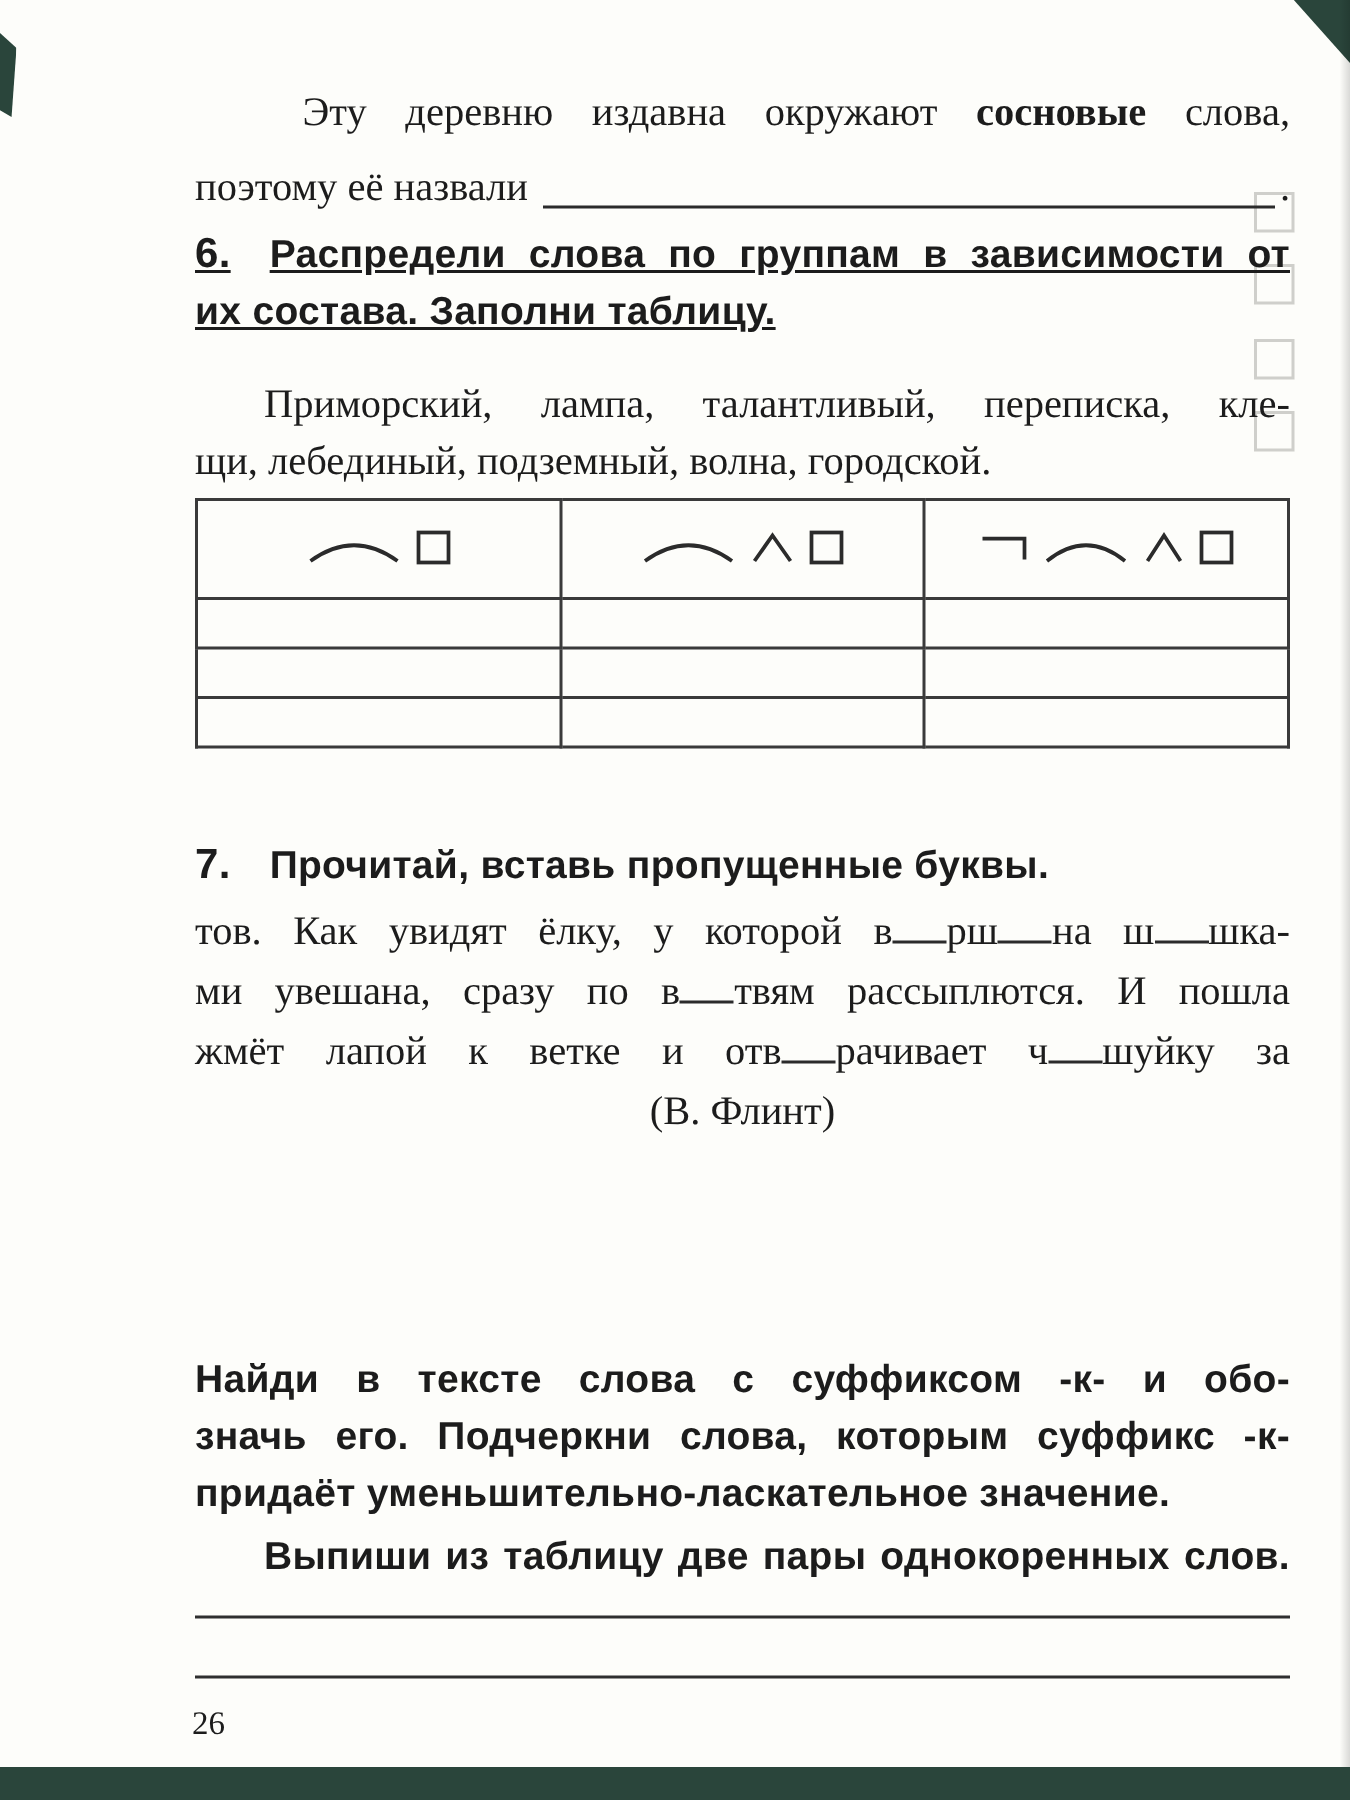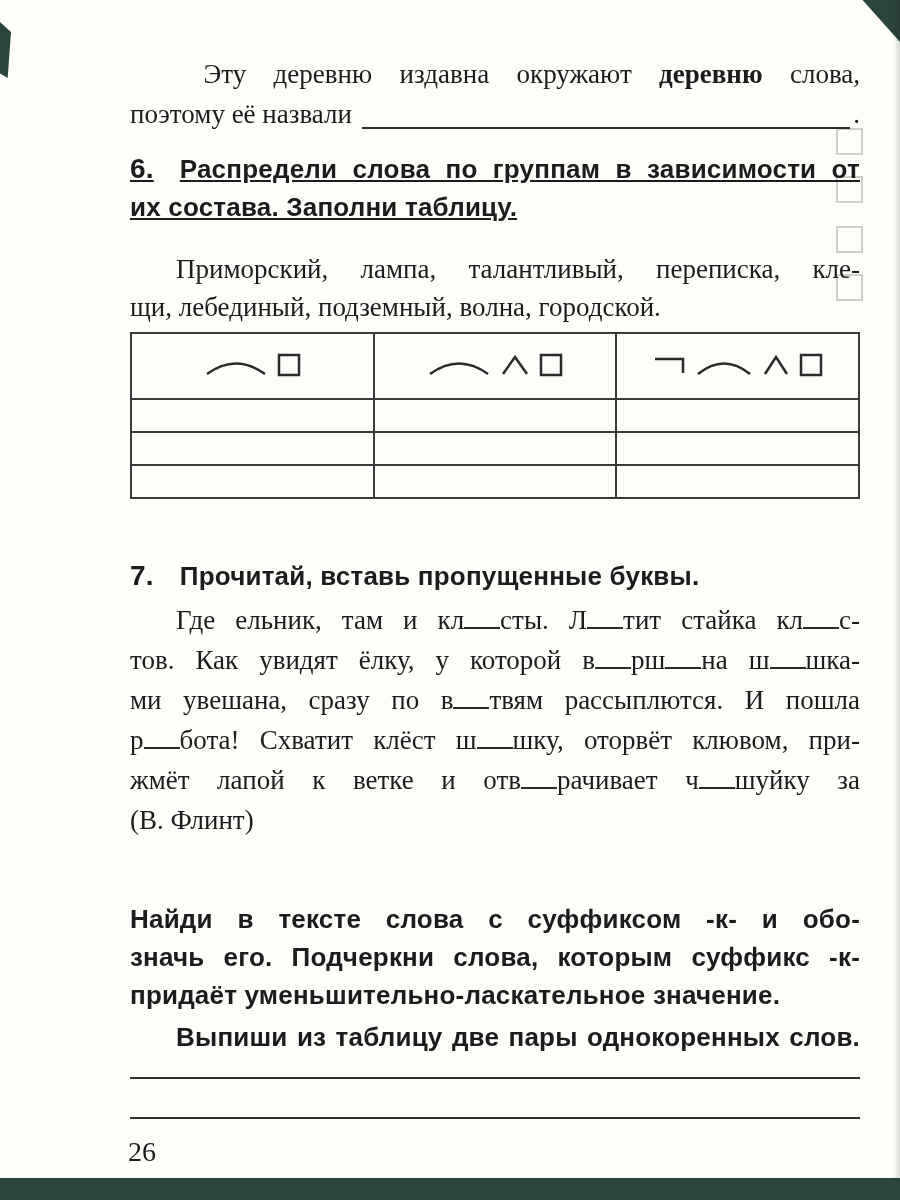--- a/index.html
+++ b/index.html
@@ -28,56 +28,56 @@
 
   .serif { font-family:"Liberation Serif", serif; font-size:27px; line-height:40px; }
   .sans  { font-family:"Liberation Sans", sans-serif; font-weight:700; font-size:26px; line-height:38px; letter-spacing:.2px; }
 
   .line { display:block; white-space:normal; }
   .j { text-align:justify; text-align-last:justify; }
   .ind { display:inline-block; width:46px; }
   .numgap { display:inline-block; width:26px; }
   .exnum { font-family:"Liberation Sans", sans-serif; font-weight:700; font-size:28px; }
 
-  .flexline { display:flex; align-items:flex-end; }
+  .flexline { display:flex; align-items:flex-end;margin-top:10px; }
   .fill-line { flex:1 1 auto; border-bottom:2px solid #2b2b2b; height:30px; margin:0 3px 5px 10px; }
 
   .blank { display:inline-block; width:36px; height:2px; border-bottom:2px solid #2b2b2b; vertical-align:baseline; }
 
   table.morpheme { width:730px; border-collapse:collapse; table-layout:fixed; }
   table.morpheme td { border:2px solid #3a3a3a; }
   td.scheme-cell { height:66px; }
   td.empty-cell { height:33px; background:#fdfdfa; }
   .scheme-wrap { display:flex; justify-content:center; align-items:flex-end; gap:9px; padding:10px 0 13px 0; }
   .scheme-wrap svg { display:block; }
 
-  .author-line { text-align:left; }
+  .author-line { text-align:center; }
   .write-line { position:absolute; left:130px; width:730px; border-top:2px solid #2f2f2f; height:0; }
-  .page-num { position:absolute; left:128px; top:1136px; font-size:28px; font-family:"Liberation Serif", serif; }
+  .page-num { position:absolute; left:128px; top:1136px; font-size:22px; font-family:"Liberation Serif", serif; }
 </style>
 </head>
 <body>
 
 <div class="page">
 
   <div class="frame-top-left"></div>
   <div class="frame-top-right"></div>
   <div class="edge-right"></div>
   <div class="frame-bottom"></div>
 
   <div class="ghost-box" style="left:836px; top:128px;"></div>
   <div class="ghost-box" style="left:836px; top:176px;"></div>
   <div class="ghost-box" style="left:836px; top:226px;"></div>
   <div class="ghost-box" style="left:836px; top:274px;"></div>
 
   <div class="blk serif" style="top:54px;">
     <div class="line j">
       <span class="ind"></span>
       <span>Эту деревню издавна окружают</span>
-      <b>деревню</b>
+      <b>сосновые</b>
       <span>слова,</span>
     </div>
     <div class="line flexline">
       <span>поэтому её назвали</span>
       <span class="fill-line"></span>
       <span>.</span>
     </div>
   </div>
 
   <div class="blk sans" style="top:150px; line-height:38px;text-decoration:underline;">
@@ -161,26 +161,22 @@
       </table>
   </div>
 
   <div class="blk sans" style="top:556px; line-height:40px;">
     <div class="line">
       <span class="exnum">7.</span><span class="numgap"></span><span>Прочитай, вставь пропущенные буквы.</span>
     </div>
   </div>
 
   <div class="blk serif" style="top:600px;">
-    <div class="line j">
-      <span class="ind"></span><span>Где ельник, там и кл<span class="blank"></span>сты. Л<span class="blank"></span>тит стайка кл<span class="blank"></span>с-</span>
-    </div>
     <div class="line j"><span>тов. Как увидят ёлку, у которой в<span class="blank"></span>рш<span class="blank"></span>на ш<span class="blank"></span>шка-</span></div>
     <div class="line j"><span>ми увешана, сразу по в<span class="blank"></span>твям рассыплются. И пошла</span></div>
-    <div class="line j"><span>р<span class="blank"></span>бота! Схватит клёст ш<span class="blank"></span>шку, оторвёт клювом, при-</span></div>
     <div class="line j"><span>жмёт лапой к ветке и отв<span class="blank"></span>рачивает ч<span class="blank"></span>шуйку за</span></div>
     <div class="line author-line"><span>(В. Флинт)</span></div>
   </div>
 
   <div class="blk sans" style="top:900px;">
     <div class="line j"><span>Найди в тексте слова с суффиксом -к- и обо-</span></div>
     <div class="line j"><span>значь его. Подчеркни слова, которым суффикс -к-</span></div>
     <div class="line"><span>придаёт уменьшительно-ласкательное значение.</span></div>
   </div>
 

